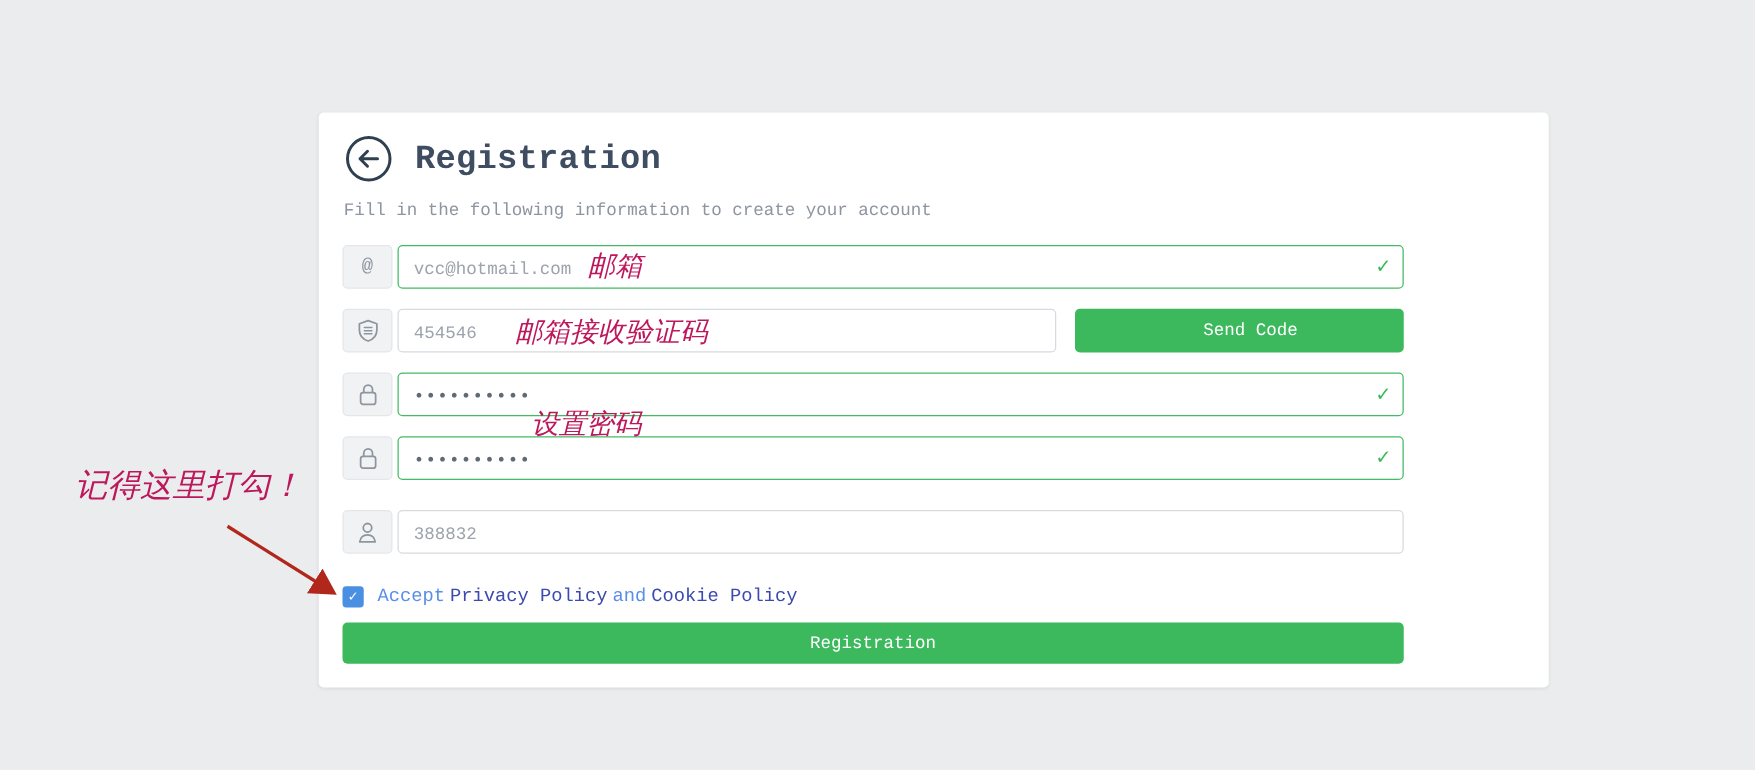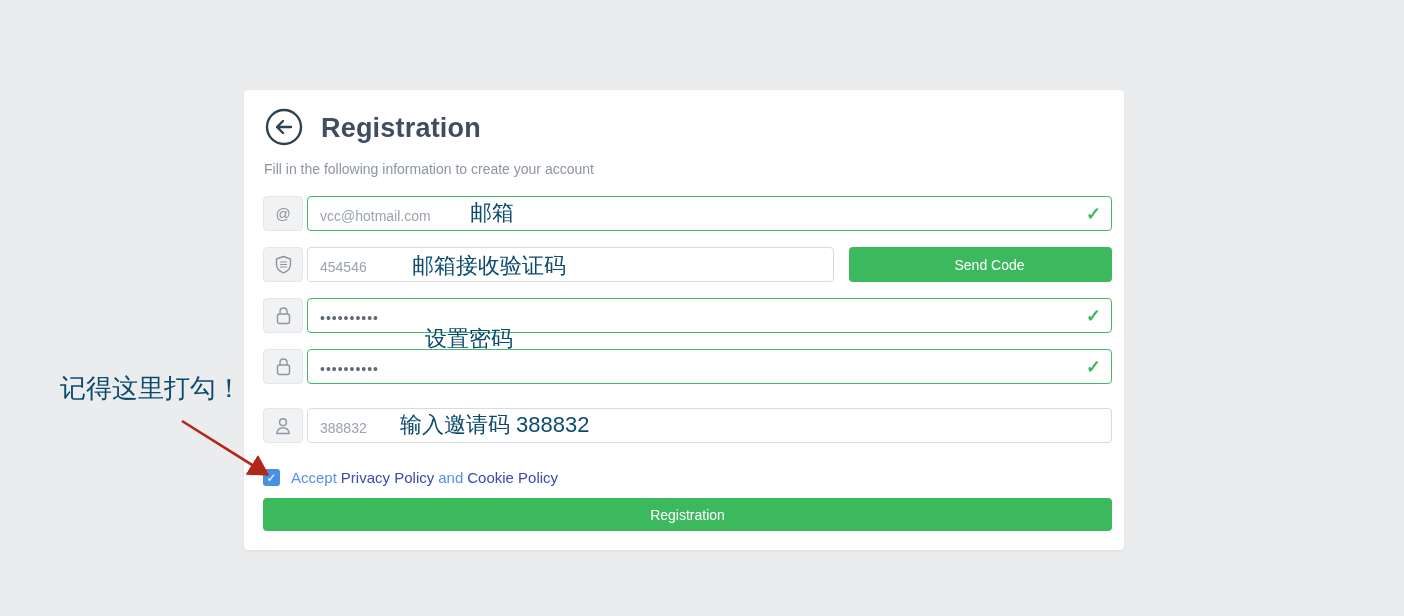--- a/index.html
+++ b/index.html
@@ -2,23 +2,24 @@
 <html><head>
 <meta charset="utf-8">
 <style>
   html,body { margin:0; padding:0; }
   body { font-family:"Liberation Sans", sans-serif; }
   .page {
     position:relative; width:1404px; height:616px;
     background:#eaeced; overflow:hidden;
   }
   .card {
-    position:absolute; left:244px; top:90px; width:880px; height:460px;
+    position:absolute; left:255px; top:90px; width:984px; height:460px;
     background:#ffffff; border-radius:4px;
     box-shadow:0 1px 3px rgba(0,0,0,0.07);
+    font-family:Liberation Mono, monospace;
   }
   .header { position:absolute; left:20px; top:18px; display:flex; align-items:center; gap:17px; }
   .back-btn { width:40px; height:40px; display:flex; align-items:center; justify-content:center; cursor:pointer; background:none; border:none; padding:0; }
   .title { margin:0; font-size:27px; font-weight:600; color:#3e4d61; letter-spacing:0.2px; }
   .subtitle { position:absolute; left:20px; top:71px; margin:0; font-size:14px; color:#8d95a0; }
 
   .row { position:absolute; left:19px; width:849px; height:35px; display:flex; }
   .row-email   { top:106px; }
   .row-code    { top:157px; }
   .row-pwd1    { top:208px; }
@@ -65,21 +66,21 @@
   .consent-text { display:flex; gap:4px; }
   .c-light { color:#5a8ee8; }
   .c-link  { color:#3b49b0; text-decoration:none; cursor:pointer; }
 
   .submit-btn {
     position:absolute; left:19px; top:408px; width:849px; height:33px;
     background:#3cb95d; color:#fff; border:none; border-radius:4px;
     font-size:14px; font-family:inherit; cursor:pointer;
   }
 
-  .note { position:absolute; color:#0c4a6e; font-size:22px; line-height:1.1; pointer-events:none; white-space:nowrap; }
+  .note { position:absolute; color:#be185d; font-size:22px; line-height:1.1; pointer-events:none; white-space:nowrap;font-style:italic; }
   .note-email   { left:470px; top:201px; }
   .note-code    { left:412px; top:254px; }
   .note-pwd     { left:425px; top:327px; }
   .note-invite  { left:400px; top:413px; }
   .note-check   { left:60px;  top:374px; font-size:26px; }
   .arrow-wrap   { position:absolute; left:172px; top:414px; pointer-events:none; }
 </style>
 </head>
 <body>
 
@@ -174,21 +175,20 @@
       </div>
     </div>
 
     <button class="submit-btn">Registration</button>
 
   </div>
 
   <div class="note note-email">邮箱</div>
   <div class="note note-code">邮箱接收验证码</div>
   <div class="note note-pwd">设置密码</div>
-  <div class="note note-invite">输入邀请码 388832</div>
   <div class="note note-check">记得这里打勾！</div>
 
   <div class="arrow-wrap">
     <svg width="110" height="72" viewBox="0 0 110 72" fill="none">
       <defs>
         <marker id="ah" markerWidth="9" markerHeight="9" refX="6" refY="4.5" orient="auto">
           <path d="M0,0 L8,4.5 L0,9 Z" fill="#b2271c"></path>
         </marker>
       </defs>
       <path d="M10 7 L93 59" stroke="#b2271c" stroke-width="2.6" marker-end="url(#ah)"></path>

